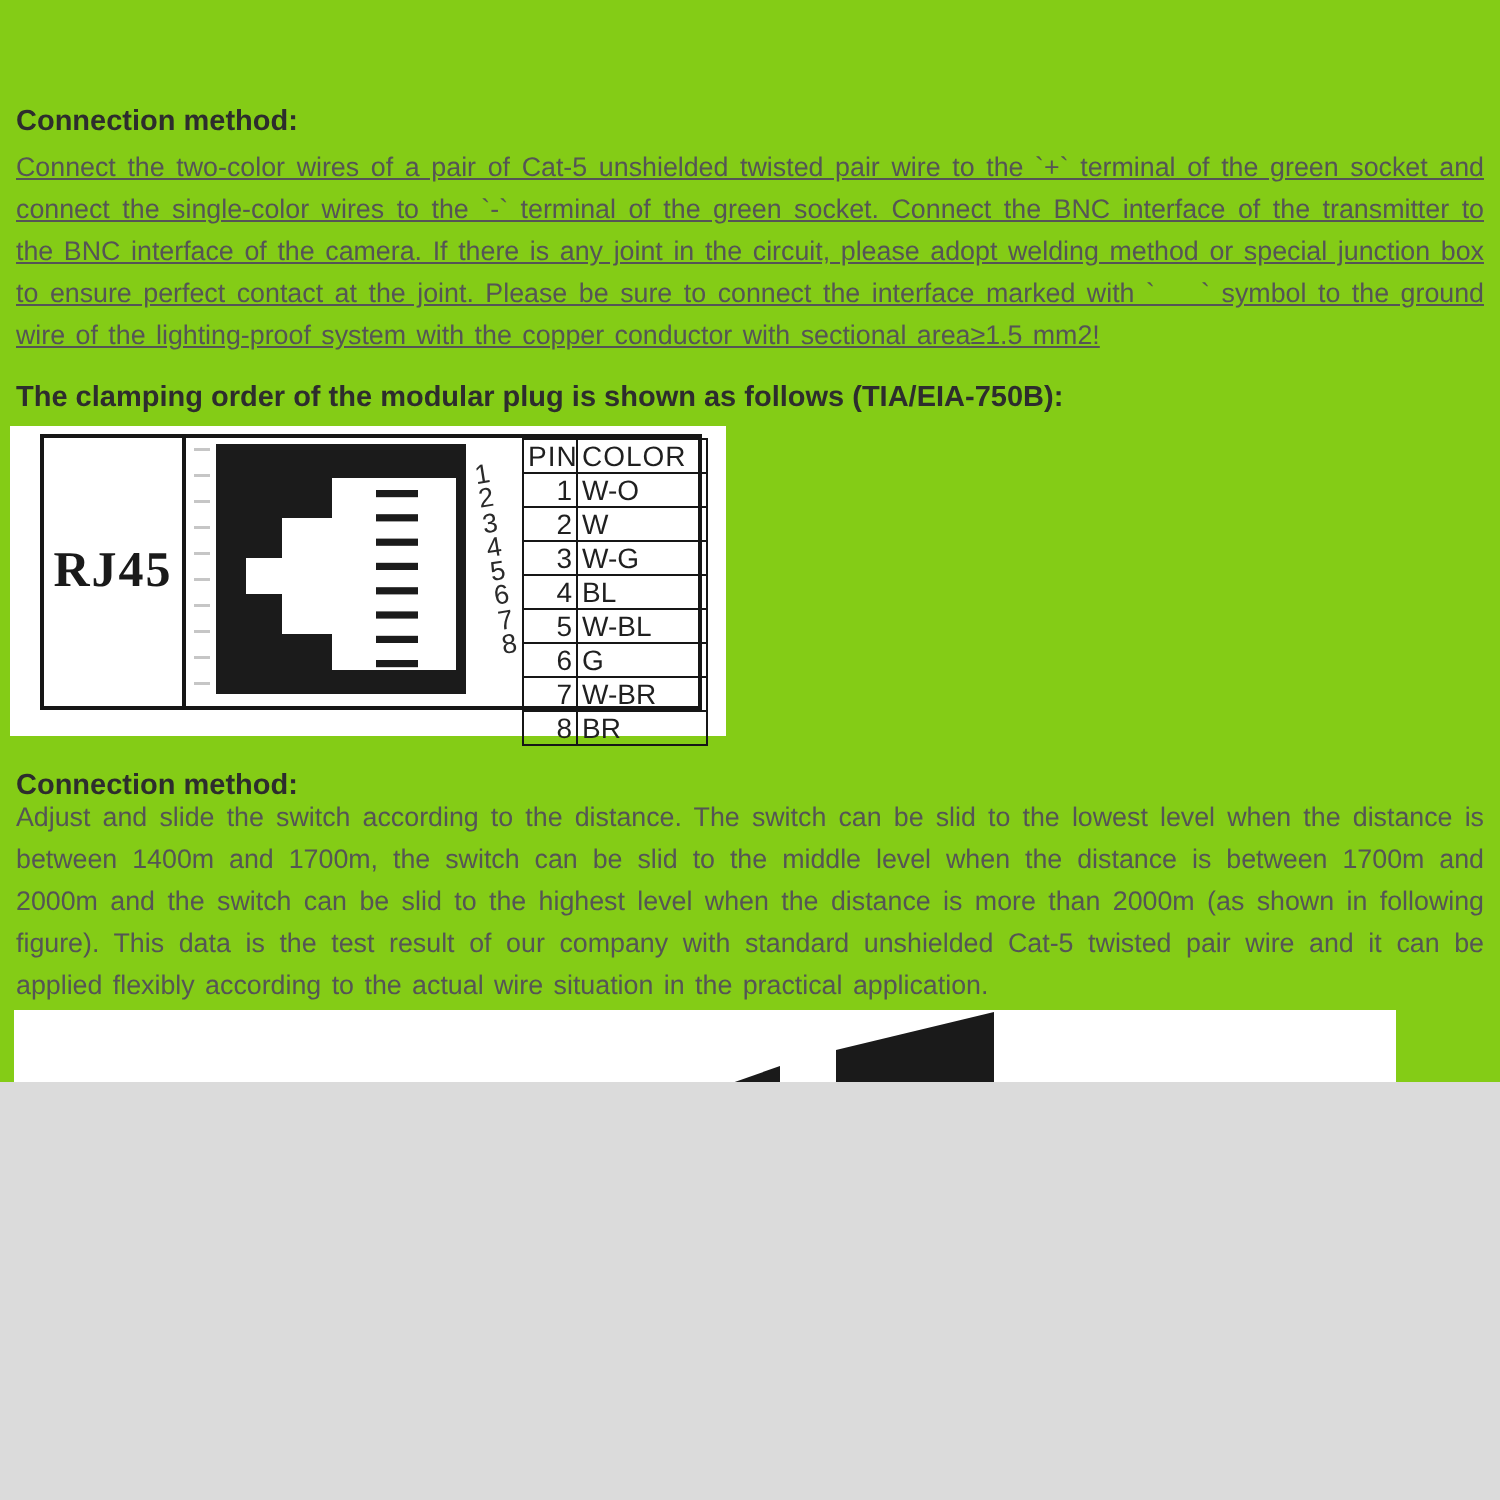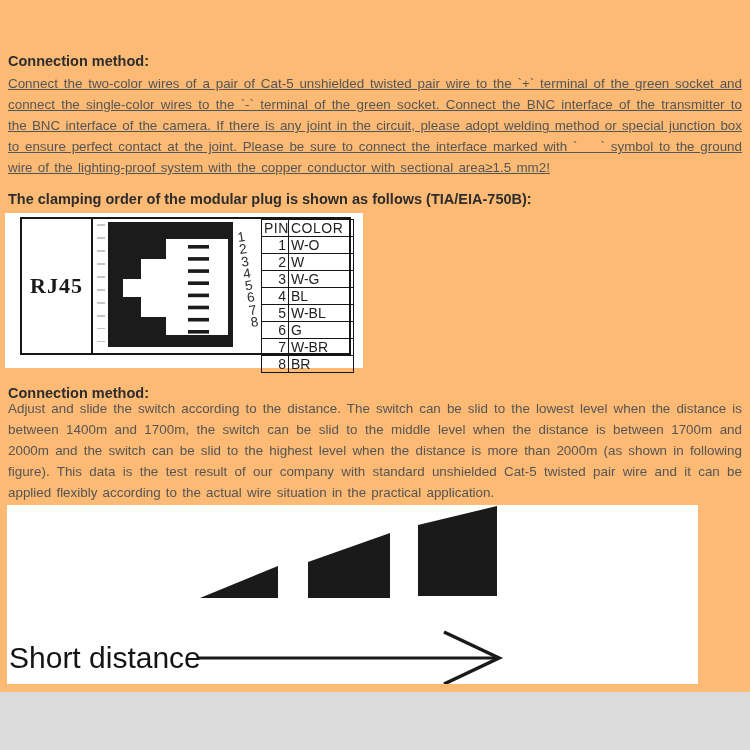--- a/index.html
+++ b/index.html
@@ -2,21 +2,21 @@
 <html><head>
 <meta charset="utf-8">
 <style>
   html,body{margin:0;padding:0;}
   body{
     width:750px;height:750px;
     background:#dbdbdb;
     font-family:"Liberation Sans", sans-serif;
     -webkit-font-smoothing:antialiased;
   }
-  #page{position:relative;width:750px;height:692px;background:#fdba74;overflow:hidden;}
+  #page{position:relative;width:750px;height:541px;background:#84cc16;overflow:hidden;}
 
   .heading{
     position:absolute;left:8px;
     font-size:14.5px;font-weight:bold;color:#2d2d2d;line-height:17px;
     white-space:nowrap;
   }
   .para{
     position:absolute;left:8px;width:734px;
     font-size:13.4px;line-height:21px;color:#555;
     text-align:justify;word-spacing:1.5px;
@@ -34,21 +34,21 @@
   }
   .rj45-frame{
     position:absolute;left:15px;top:4px;width:331px;height:138px;
     border:2px solid #161616;box-sizing:border-box;
   }
   .rj45-cell{
     position:absolute;left:0;top:0;width:71px;height:100%;
     border-right:2px solid #161616;box-sizing:border-box;
     display:flex;align-items:center;justify-content:center;
     font-family:"Liberation Serif", serif;font-weight:bold;
-    font-size:22px;color:#1a1a1a;letter-spacing:1px;
+    font-size:25px;color:#1a1a1a;letter-spacing:1px;
   }
   .rj45-ticks{
     position:absolute;left:75px;top:5px;width:8px;height:125px;
     background:repeating-linear-gradient(to bottom,#c6c6c6 0 1.5px,transparent 1.5px 13px);
   }
   .rj45-square{position:absolute;left:86px;top:3px;width:125px;height:125px;}
   .pin-numbers{
     position:absolute;left:217px;top:12px;width:18px;
     font-size:13.5px;line-height:12.3px;color:#2a2a2a;text-align:center;
     transform:rotate(-9deg);

